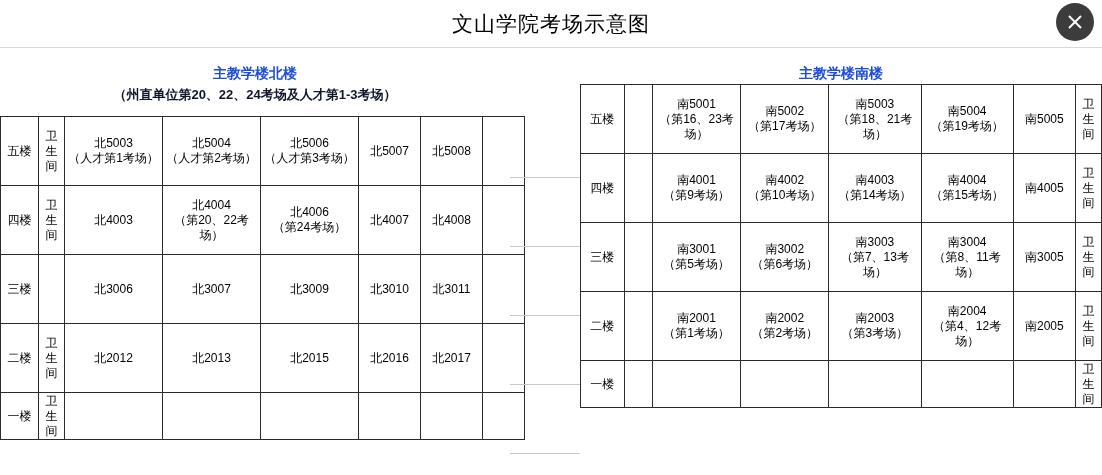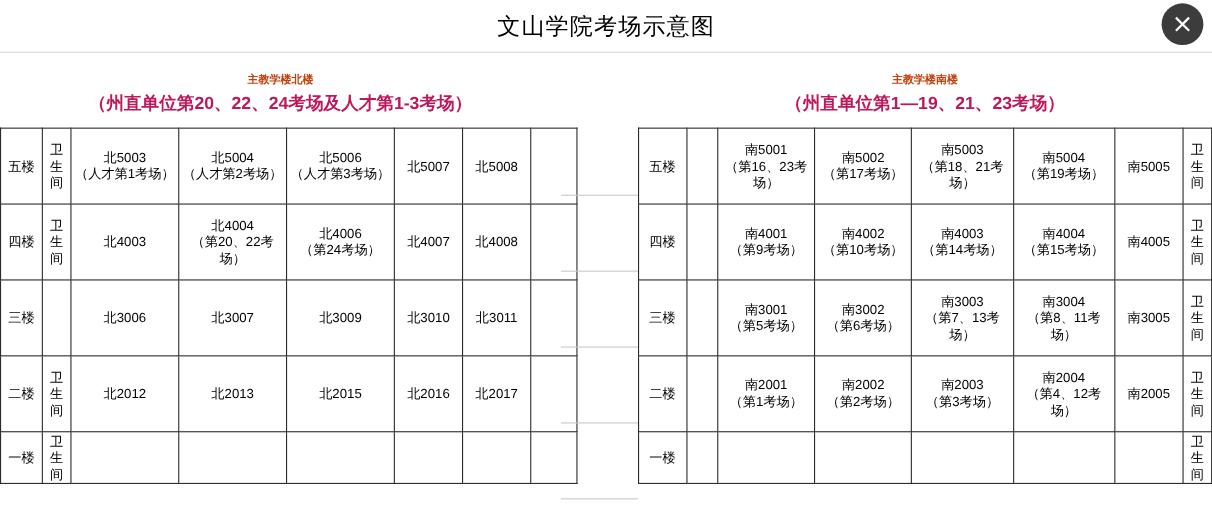--- a/index.html
+++ b/index.html
@@ -54,32 +54,31 @@
   }
   .building {
     box-sizing: border-box;
   }
   .building-north { width: 510px; }
   .gap { width: 72px; height: 100%; position: relative; }
   .building-south { width: 539px; }
 
   .bld-title {
     text-align: center;
-    font-size: 10px;
+    font-size: 14px;
     font-weight: bold;
-    color: #c2410c;
+    color: #1d4ed8;
     line-height: 21px;
     padding-top: 15px;
-    font-family: Liberation Mono, monospace;
   }
   .bld-sub {
     text-align: center;
-    font-size: 16px;
+    font-size: 13px;
     font-weight: bold;
-    color: #be185d;
+    color: #0f172a;
     line-height: 21px;
     padding-bottom: 11px;
   }
 
   table.grid {
     border-collapse: collapse;
     table-layout: fixed;
     width: 100%;
   }
   table.grid td {
@@ -276,21 +275,20 @@
   <div class="gap">
     <div class="connector" style="top:129px"></div>
     <div class="connector" style="top:198px"></div>
     <div class="connector" style="top:267px"></div>
     <div class="connector" style="top:336px"></div>
     <div class="connector" style="top:405px"></div>
   </div>
 
   <div class="building building-south">
     <div class="bld-title">主教学楼南楼</div>
-    <div class="bld-sub">（州直单位第1—19、21、23考场）</div>
     <table class="grid">
       <colgroup>
         <col style="width:44px">
         <col style="width:28px">
         <col style="width:88px">
         <col style="width:88px">
         <col style="width:92px">
         <col style="width:92px">
         <col style="width:62px">
         <col style="width:26px">

